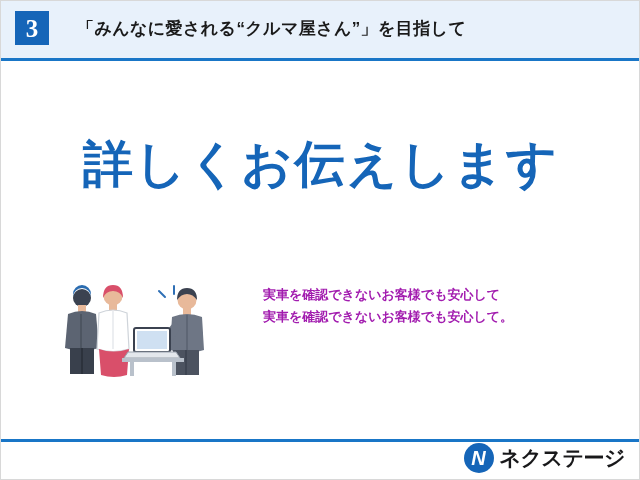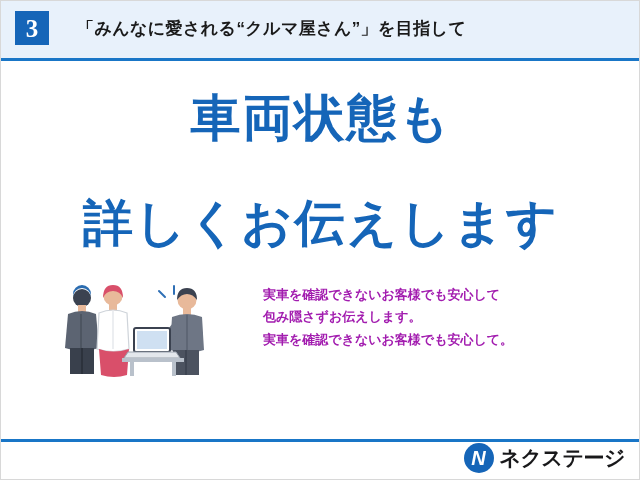--- a/index.html
+++ b/index.html
@@ -152,21 +152,20 @@
 <div class="page">
 
   <div class="header">
     <div class="header-inner">
       <div class="badge-number">3</div>
       <div class="header-title">「みんなに愛される“クルマ屋さん”」を目指して</div>
     </div>
   </div>
 
   <div class="headline">
-    <div class="line1">車両状態も</div>
     <div class="line2">詳しくお伝えします</div>
   </div>
 
   <div class="illustration">
     <svg width="190" height="110" viewBox="0 0 190 110" xmlns="http://www.w3.org/2000/svg">
 
       <g stroke="#2f6fb5" stroke-width="2" stroke-linecap="round">
         <line x1="118" y1="18" x2="118" y2="10"></line>
         <line x1="127" y1="21" x2="133" y2="15"></line>
         <line x1="109" y1="21" x2="103" y2="15"></line>
@@ -209,21 +208,20 @@
         <path d="M72 76 l48 0 l4 6 l-56 0 z" fill="#e3e7ec" stroke="#9aa2ad" stroke-width="1"></path>
         <rect x="66" y="82" width="62" height="4" fill="#b9c1cb"></rect>
         <rect x="74" y="86" width="4" height="14" fill="#b9c1cb"></rect>
         <rect x="116" y="86" width="4" height="14" fill="#b9c1cb"></rect>
       </g>
     </svg>
   </div>
 
   <div class="body-copy">
     <div>実車を確認できないお客様でも安心して</div>
-    <div>包み隠さずお伝えします。</div>
     <div>実車を確認できないお客様でも安心して。</div>
   </div>
 
   <div class="footer">
     <div class="logo">
       <div class="logo-mark">
         <span>N</span>
       </div>
       <div class="logo-text">ネクステージ</div>
     </div>

